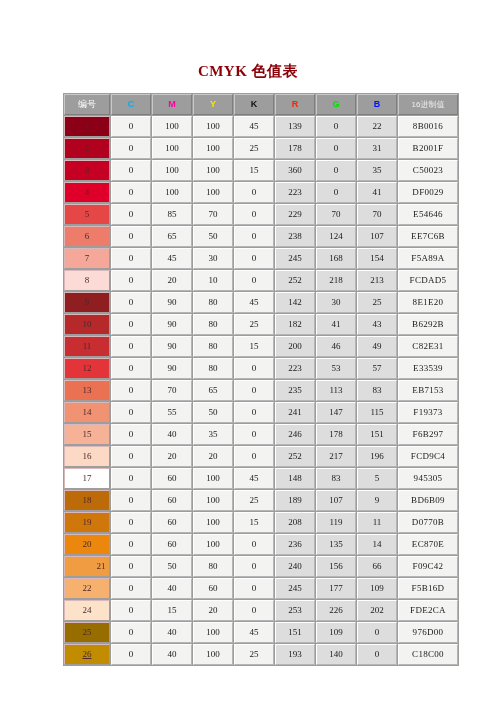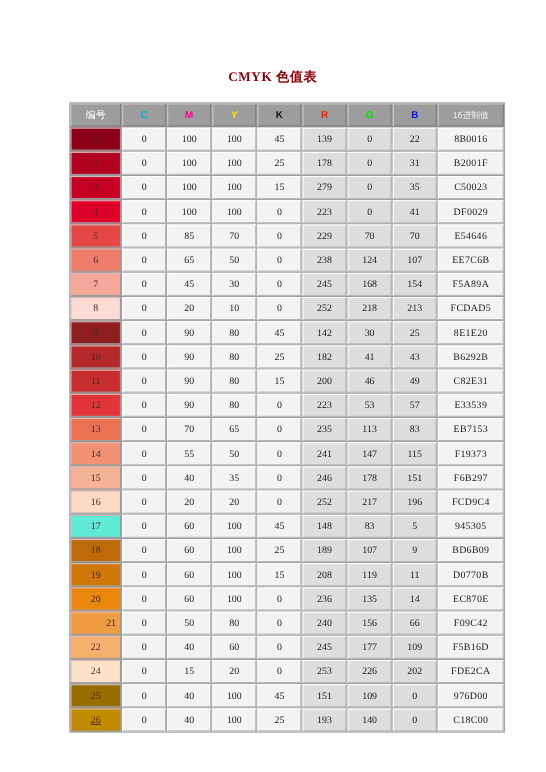--- a/index.html
+++ b/index.html
@@ -19,21 +19,21 @@
     height: 702px;
     box-sizing: border-box;
   }
   .page-title {
     position: absolute;
     top: 62px;
     left: 0;
     width: 496px;
     text-align: center;
     font-family: "Liberation Serif", "DejaVu Serif", serif;
-    font-size: 12px;
+    font-size: 15px;
     font-weight: bold;
     color: #8c0008;
     letter-spacing: 0.5px;
   }
   .table-wrap {
     position: absolute;
     top: 93px;
     left: 63px;
     width: 372px;
   }
@@ -189,21 +189,21 @@
             <td class="rgb-cell">0</td>
             <td class="rgb-cell">31</td>
             <td class="hex-cell">B2001F</td>
           </tr>
           <tr>
             <td class="swatch" style="background: rgb(197, 0, 35);">3</td>
             <td class="cmyk-cell">0</td>
             <td class="cmyk-cell">100</td>
             <td class="cmyk-cell">100</td>
             <td class="cmyk-cell">15</td>
-            <td class="rgb-cell">279</td>
+            <td class="rgb-cell">360</td>
             <td class="rgb-cell">0</td>
             <td class="rgb-cell">35</td>
             <td class="hex-cell">C50023</td>
           </tr>
           <tr>
             <td class="swatch" style="background: rgb(223, 0, 41);">4</td>
             <td class="cmyk-cell">0</td>
             <td class="cmyk-cell">100</td>
             <td class="cmyk-cell">100</td>
             <td class="cmyk-cell">0</td>
@@ -338,21 +338,21 @@
             <td class="cmyk-cell">0</td>
             <td class="cmyk-cell">20</td>
             <td class="cmyk-cell">20</td>
             <td class="cmyk-cell">0</td>
             <td class="rgb-cell">252</td>
             <td class="rgb-cell">217</td>
             <td class="rgb-cell">196</td>
             <td class="hex-cell">FCD9C4</td>
           </tr>
           <tr>
-            <td class="swatch" style="background: #5eead4;">17</td>
+            <td class="swatch" style="background: #ffffff;">17</td>
             <td class="cmyk-cell">0</td>
             <td class="cmyk-cell">60</td>
             <td class="cmyk-cell">100</td>
             <td class="cmyk-cell">45</td>
             <td class="rgb-cell">148</td>
             <td class="rgb-cell">83</td>
             <td class="rgb-cell">5</td>
             <td class="hex-cell">945305</td>
           </tr>
           <tr>

